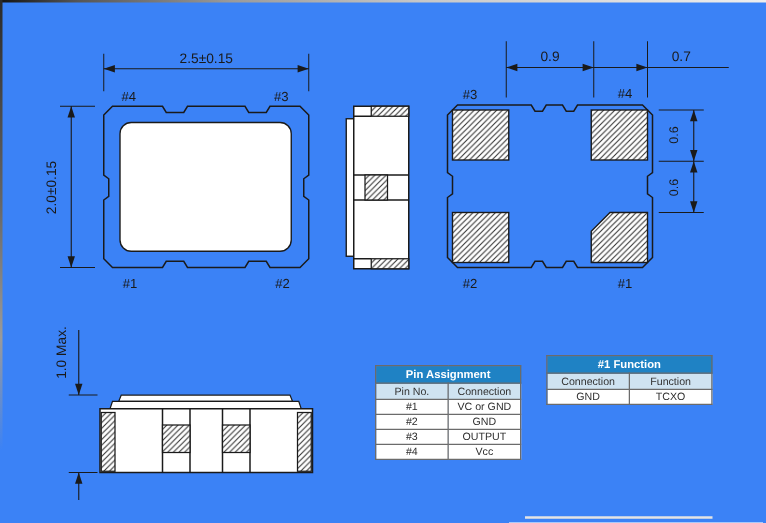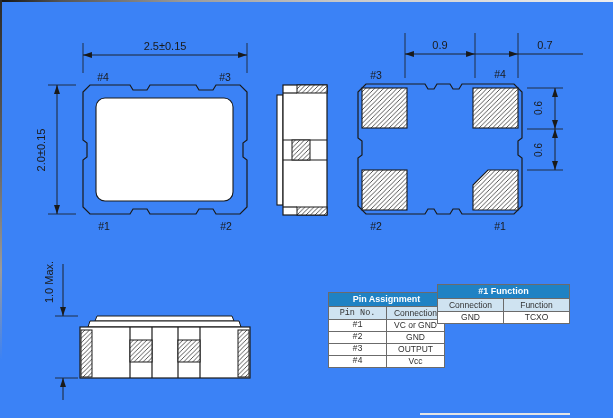--- a/index.html
+++ b/index.html
@@ -19,22 +19,22 @@
   svg text.small { font-size:10px; }
   .ln { stroke:#1a1a1a; stroke-width:1.2; fill:none; }
   .dim { stroke:#1a1a1a; stroke-width:0.9; fill:none; }
   .ext { stroke:#1a1a1a; stroke-width:0.8; fill:none; }
   table.tbl { position:absolute; border-collapse:collapse; table-layout:fixed; }
   .tbl th, .tbl td { border:1px solid #6b6b6b; padding:0; line-height:1;
     text-align:center; vertical-align:middle; font-size:8.5px; color:#2e2e2e; }
   .tbl th.hd { background:#1f82c4; color:#ffffff; font-weight:bold; font-size:9px; height:13px; }
   .tbl td.sub { background:#cfe3f1; color:#333; height:12px; }
   .tbl td.cell { background:#fff; height:11px; }
-  #tbl1 { left:328px; top:292px; width:117px; }
-  #tbl1 .c1 { width:52px;font-family:Liberation Mono, monospace; } #tbl1 .c2 { width:65px; }
+  #tbl1 { left:300px; top:292px; width:117px; }
+  #tbl1 .c1 { width:52px; } #tbl1 .c2 { width:65px; }
   #tbl2 { left:437px; top:284px; width:133px; }
   #tbl2 .c1 { width:55px; } #tbl2 .c2 { width:56px;margin-top:48px; }
 </style>
 </head>
 <body>
 
 <div class="page">
   <div class="scan-top"></div>
   <div class="scan-left"></div>
   <div class="scan-smudge"></div>

